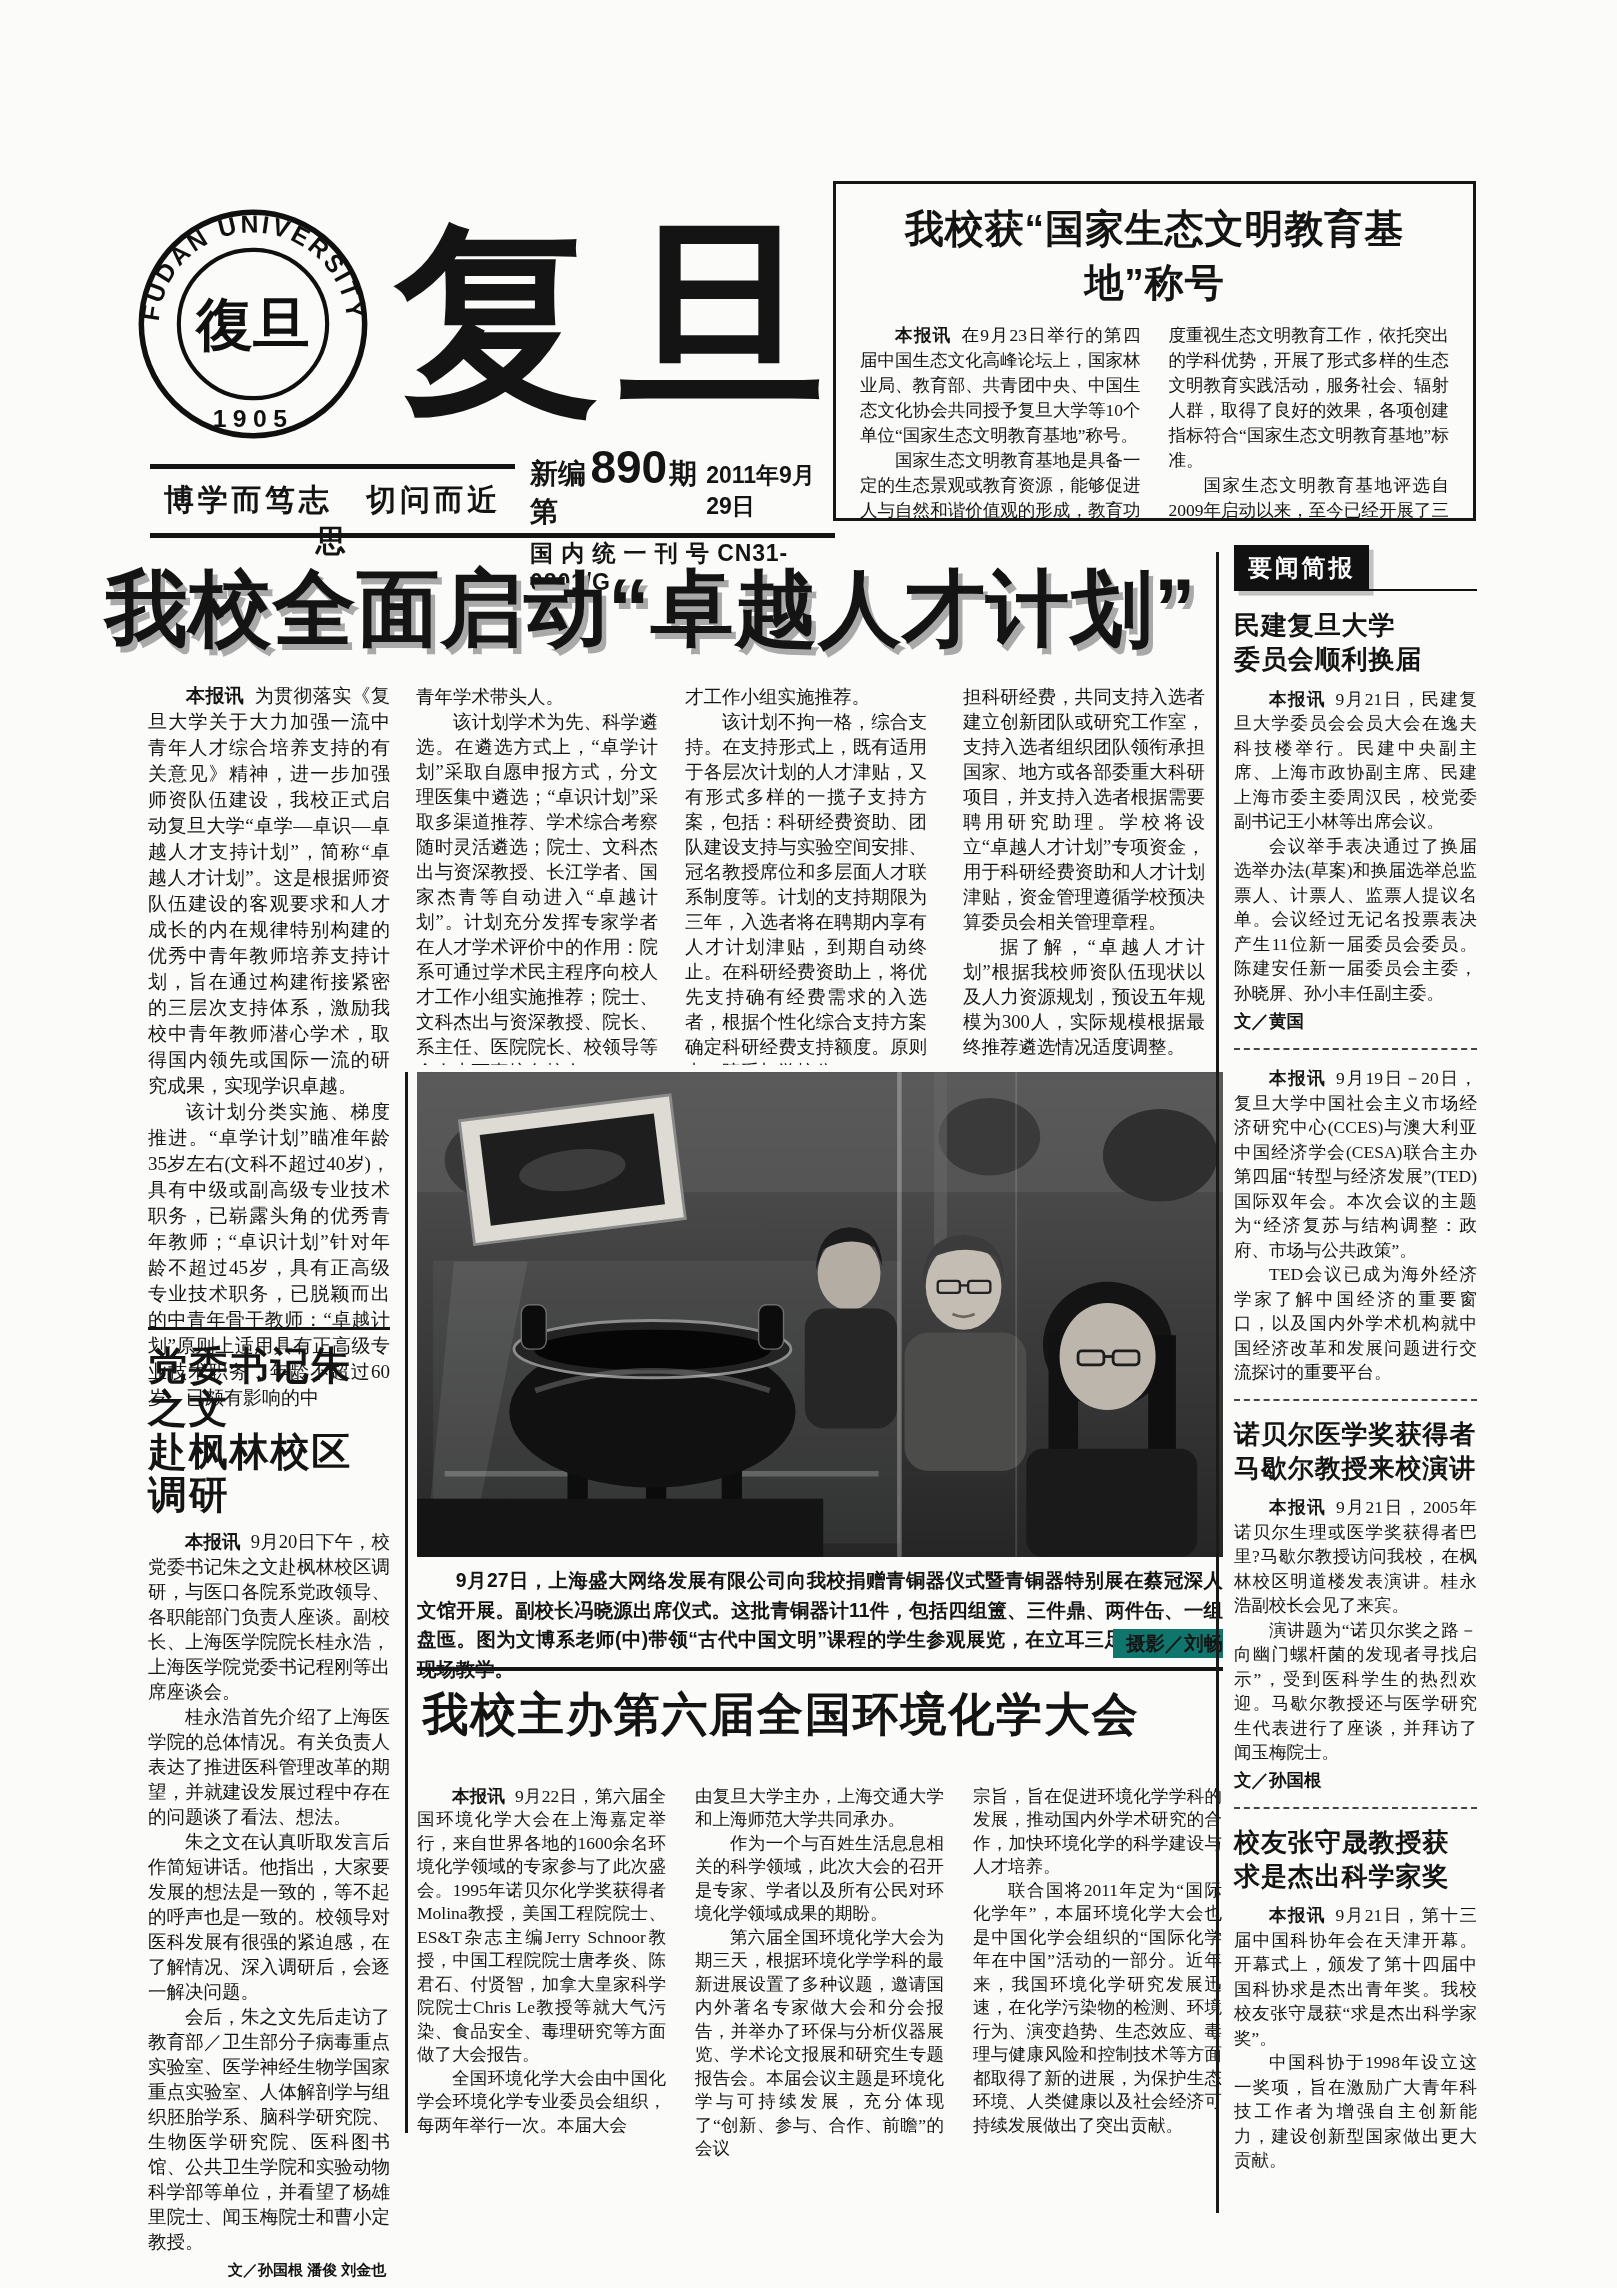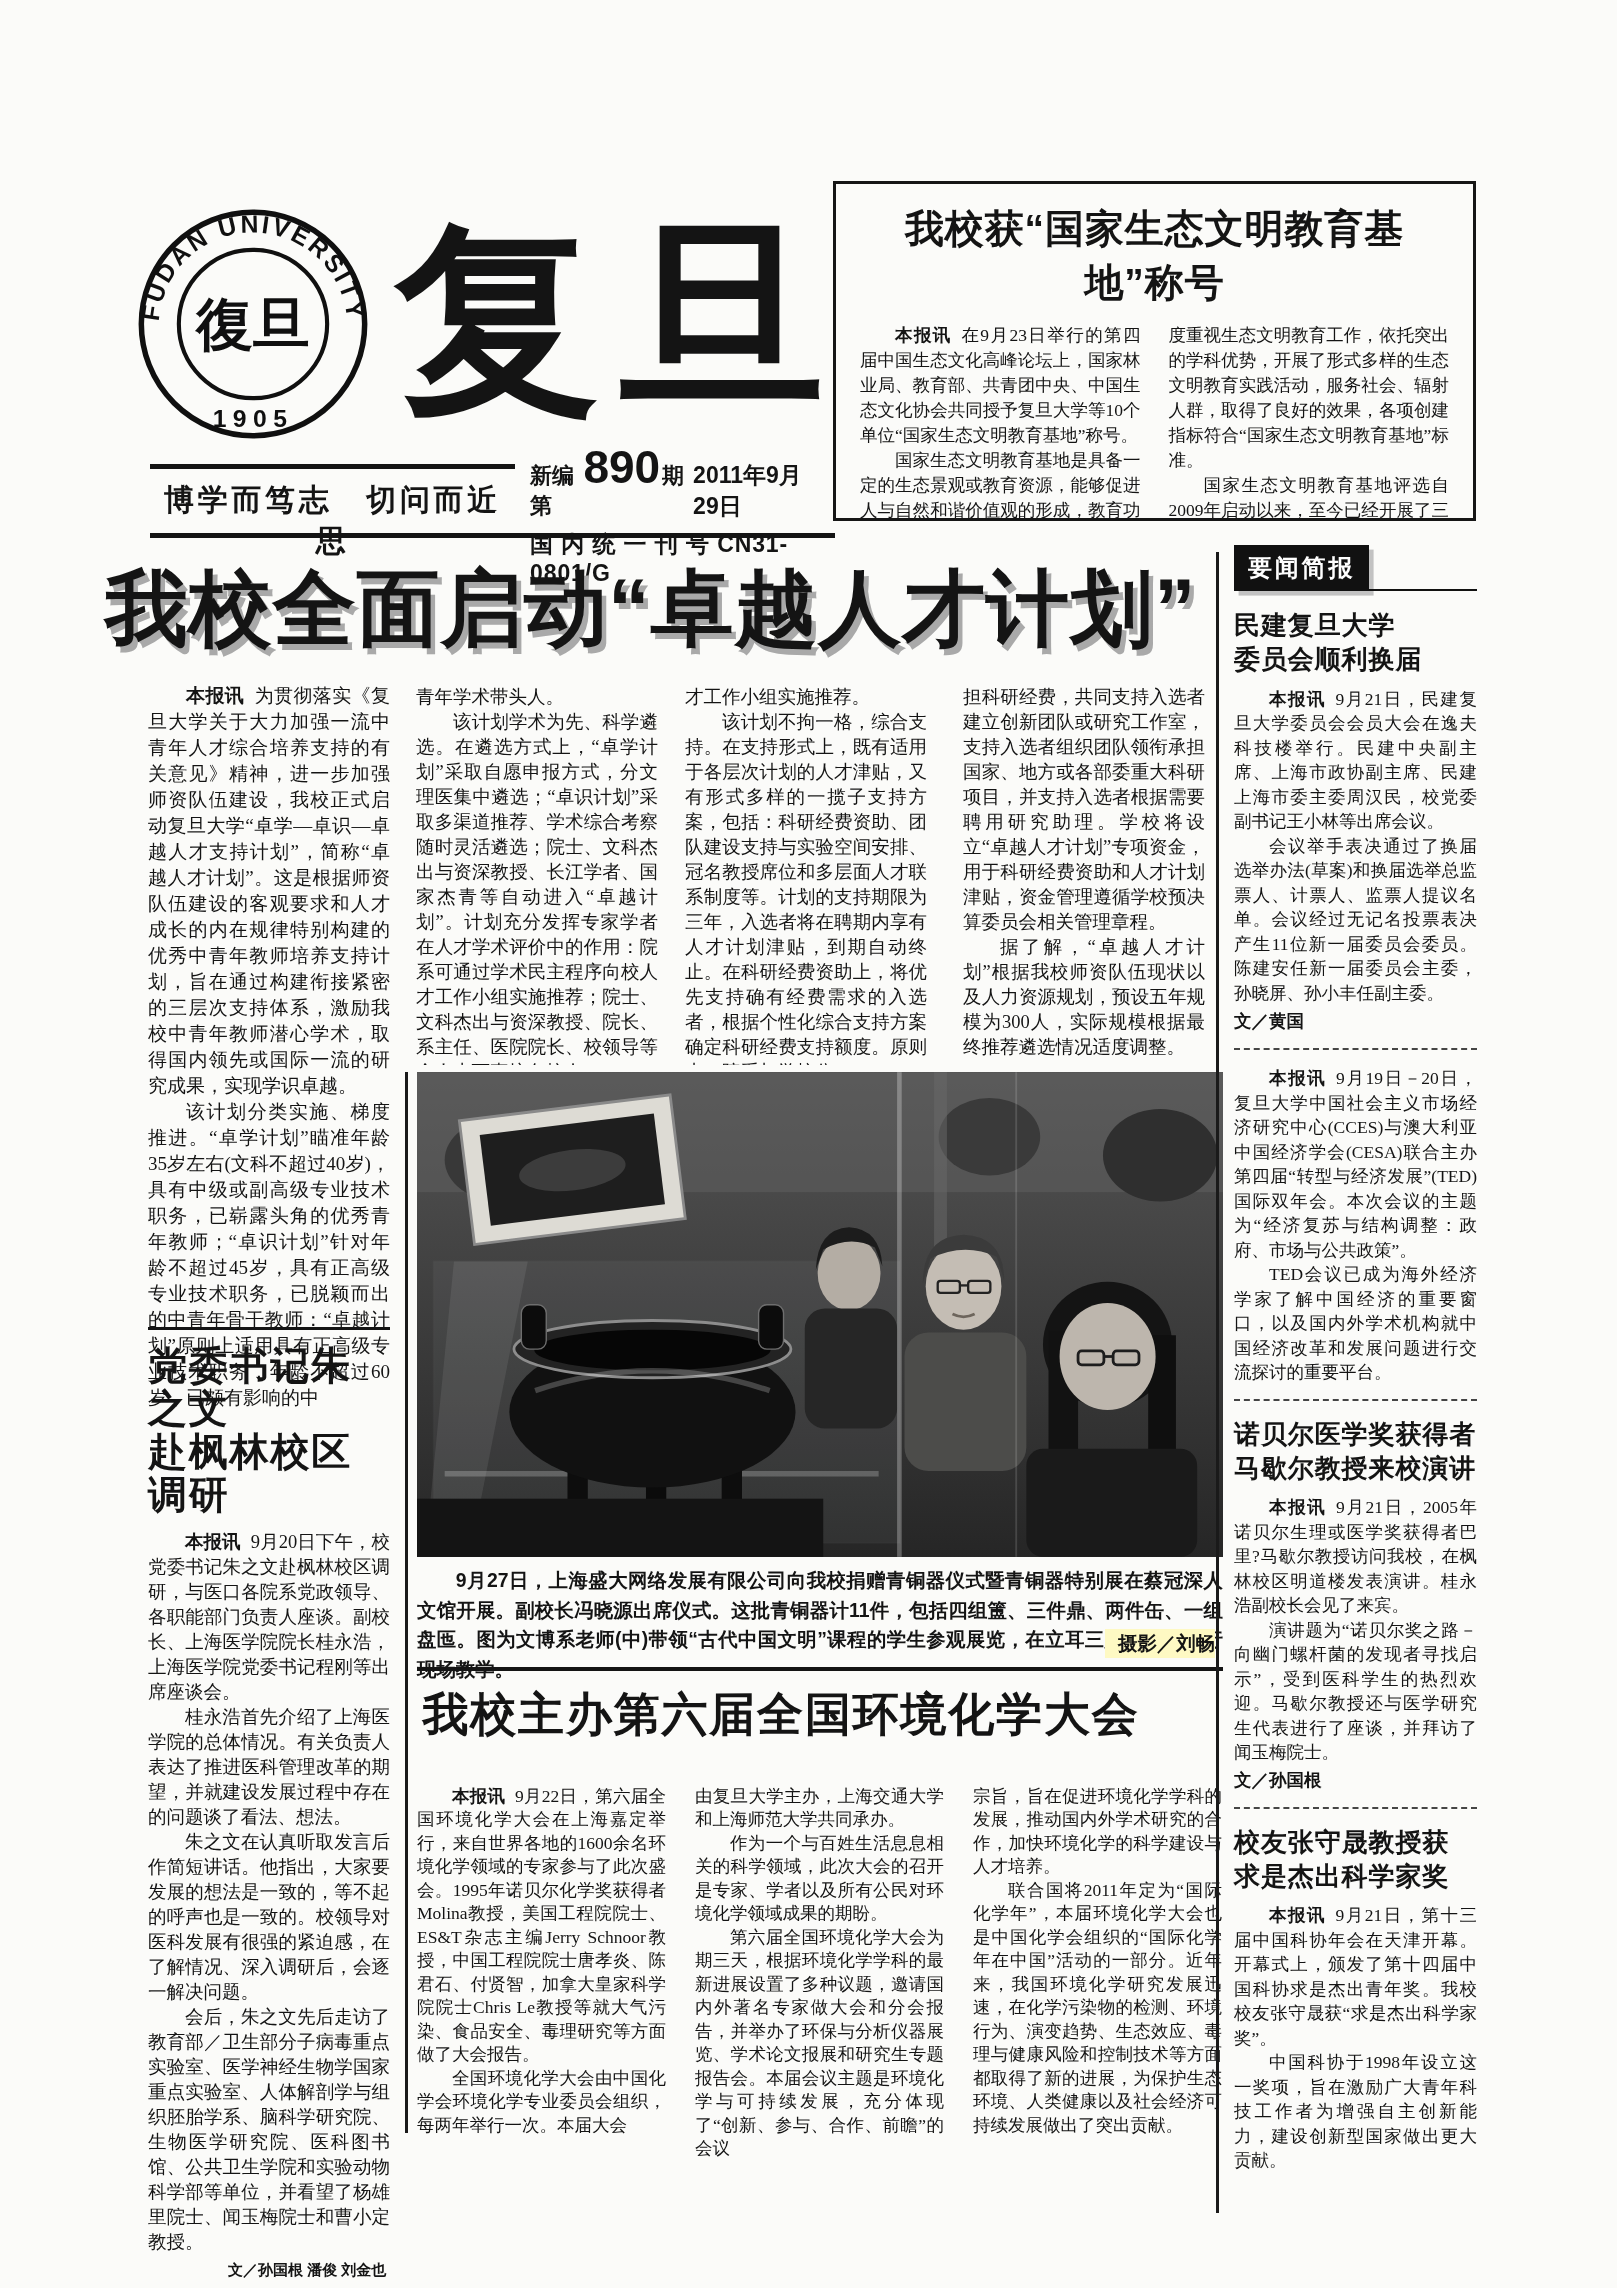--- a/index.html
+++ b/index.html
@@ -11,21 +11,21 @@
   .abs{position:absolute;}
   .sans{font-family:"Liberation Sans","DejaVu Sans",sans-serif;}
   .hrule{background:#141414;}
   .vrule{background:#1a1a1a;}
 
   
   .paper-title{display:flex; justify-content:space-between; align-items:flex-start;
     font-weight:900; font-size:205px; line-height:1.05; letter-spacing:0;}
   .motto{font-weight:700; font-size:30px; letter-spacing:3.7px; text-align:center;}
   .issue-line1{display:flex; align-items:baseline; font-weight:700;}
-  .issue-line1 .small{font-size:22px;}
+  .issue-line1 .small{font-size:28px;}
   .issue-line1 .big{font-size:46px; line-height:1; padding:0 1.8px;}
   .issue-line1 .date{font-size:23px; margin-left:9.2px;}
   .issue-line2{font-weight:700; font-size:23px; letter-spacing:0.9px; margin-top:7.4px;}
 
   
   .eco-box{border:3.7px solid #161616; padding:11px 24px 9.2px; box-sizing:border-box; overflow:hidden;}
   .eco-title{font-weight:900; font-size:39px; text-align:center; margin:7.4px 0 13px; letter-spacing:0.9px;}
   .eco-body{column-count:2; column-gap:28px; font-size:17.5px; line-height:25px; text-align:justify;}
   .eco-body p{margin:0; text-indent:2em;}
 
@@ -44,21 +44,21 @@
   .zhu-body{margin-top:13px; font-size:18.5px; line-height:25px; text-align:justify;}
   .zhu-body p{margin:0; text-indent:2em;}
   .byline{font-family:"Liberation Sans","DejaVu Sans",sans-serif; font-weight:700;
     text-align:right; font-size:15px; margin-top:5.5px; padding-right:3.7px;}
 
   
   .photo-wrap{overflow:hidden; background:#333;}
   .caption{font-family:"Liberation Sans","DejaVu Sans",sans-serif; font-weight:700;
     font-size:19.4px; line-height:29.5px; text-align:justify;}
   .caption p{margin:0; text-indent:2em;}
-  .credit{position:absolute; right:8px; bottom:3.7px; background:#fef9c3; padding-left:13px;
+  .credit{position:absolute; right:0; bottom:3.7px; background:#0f766e; padding-left:13px;
     font-family:"Liberation Sans","DejaVu Sans",sans-serif; font-weight:700; font-size:19.4px;}
 
   
   .chem-title{font-weight:900; font-size:46px; letter-spacing:1.8px; margin:3.7px 0 0 5.5px;}
   .chem-cols{display:flex; gap:29px; margin-top:39px;}
   .chem-col{width:249px; font-size:17.5px; line-height:23.5px; text-align:justify;}
   .chem-col p{margin:0; text-indent:2em;}
   .chem-col p.cont{text-indent:0;}
 
   

